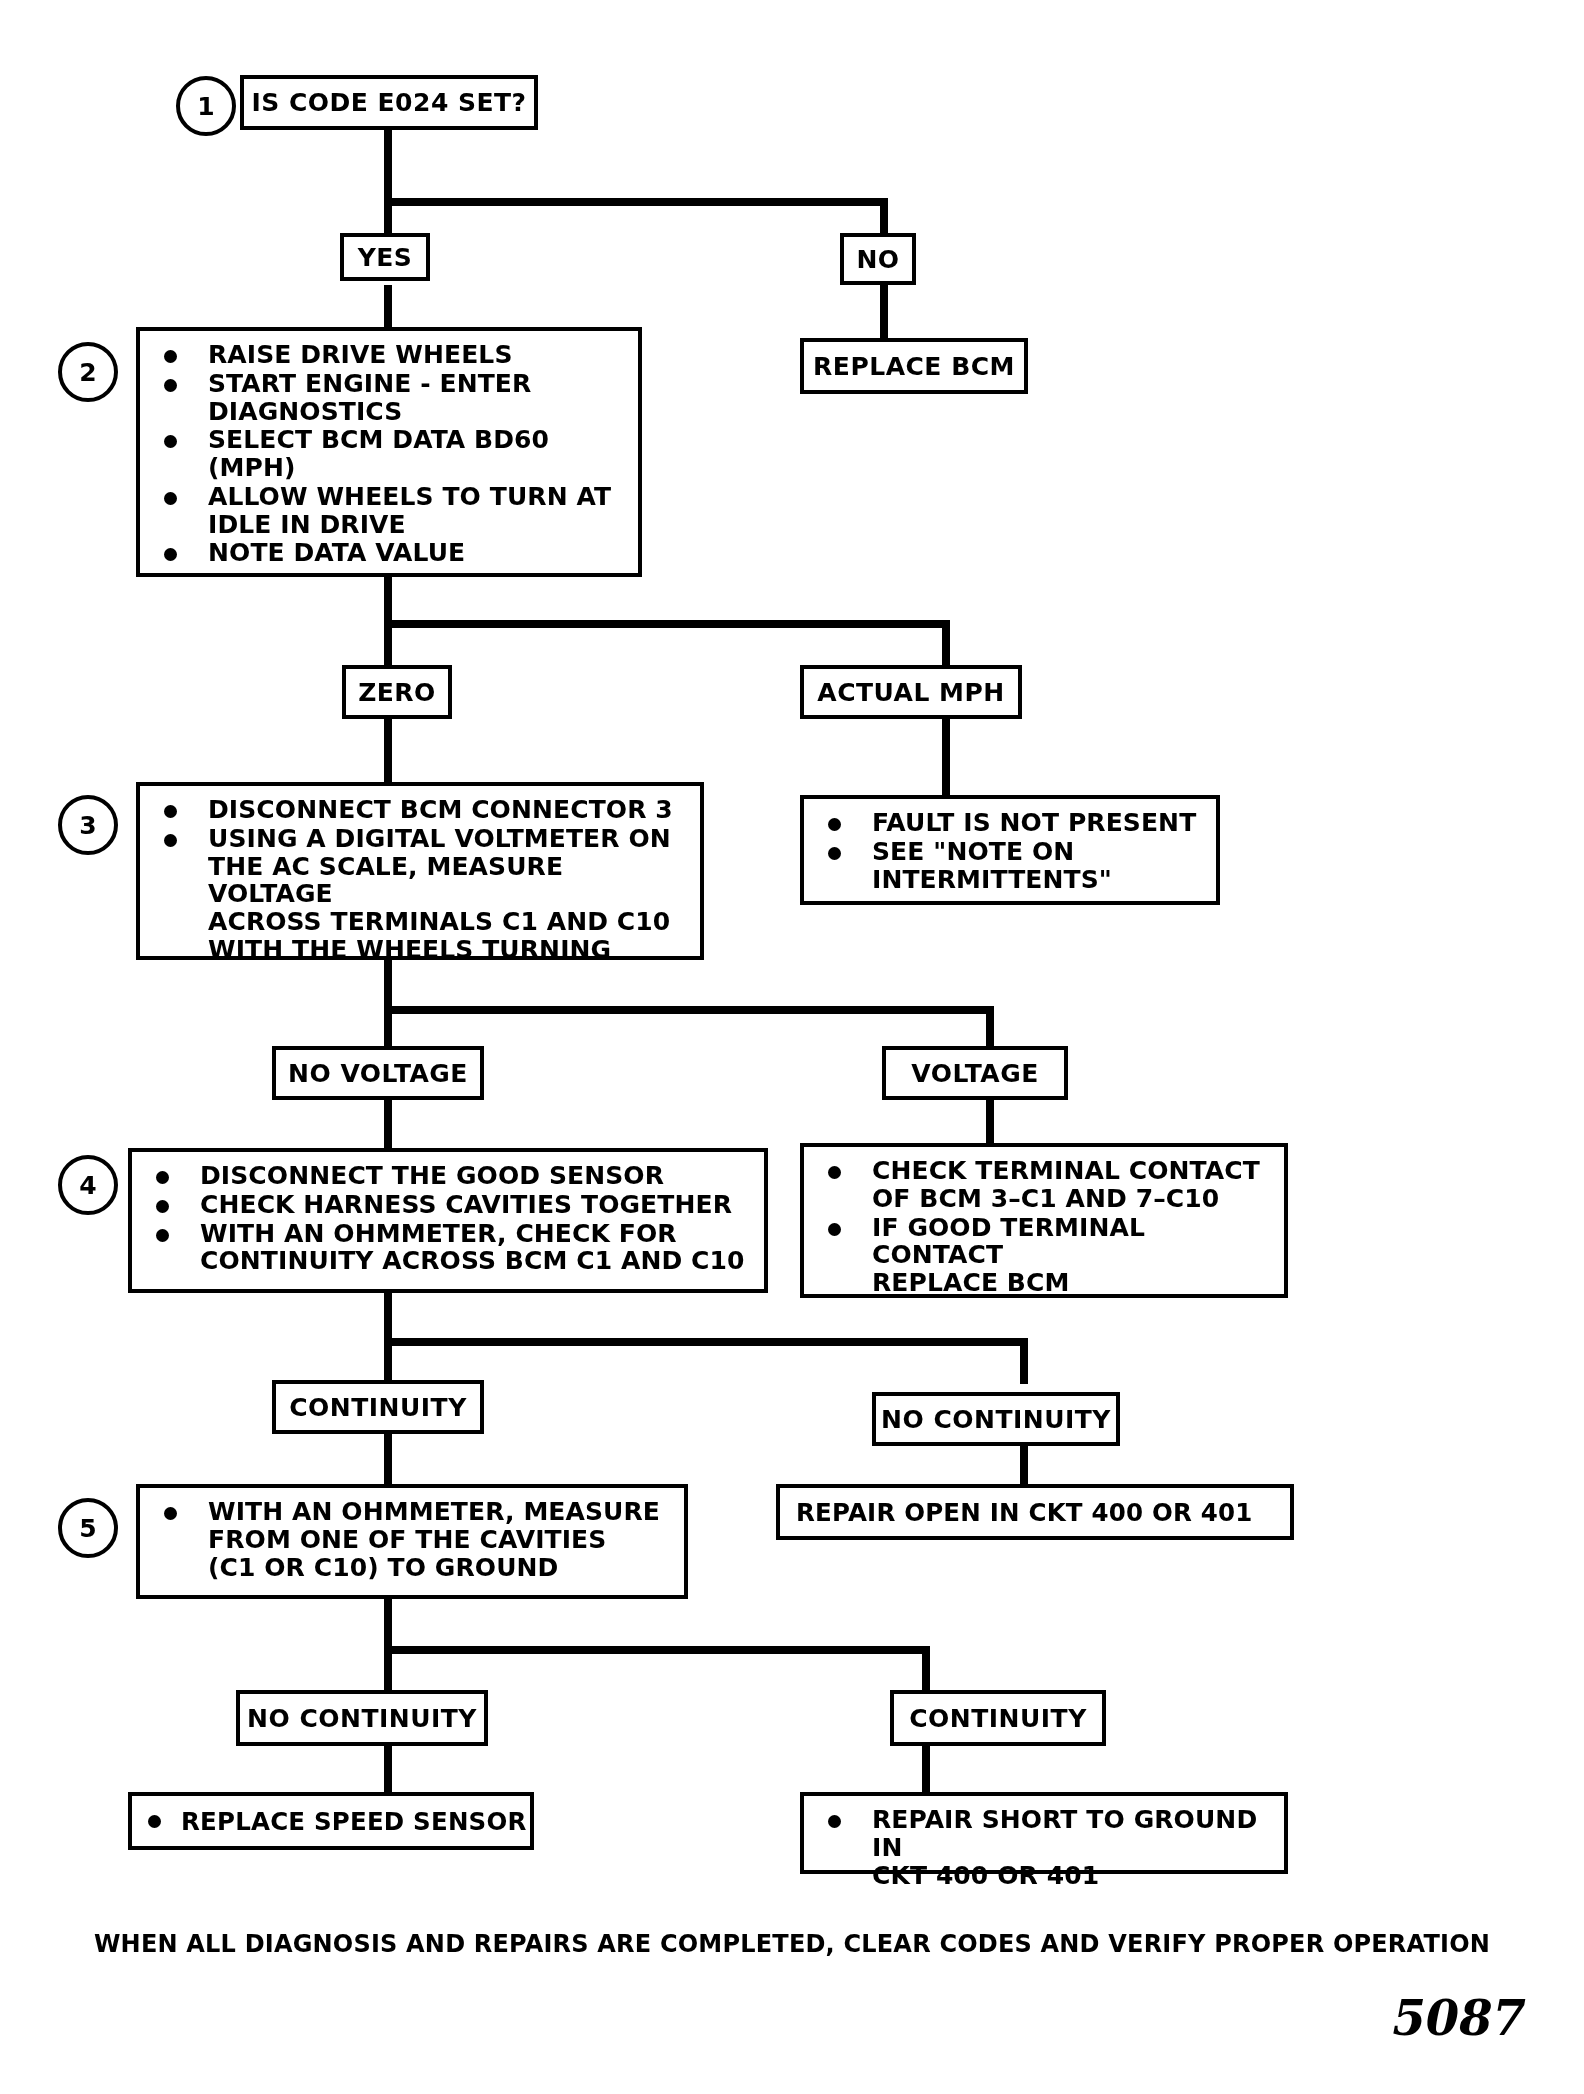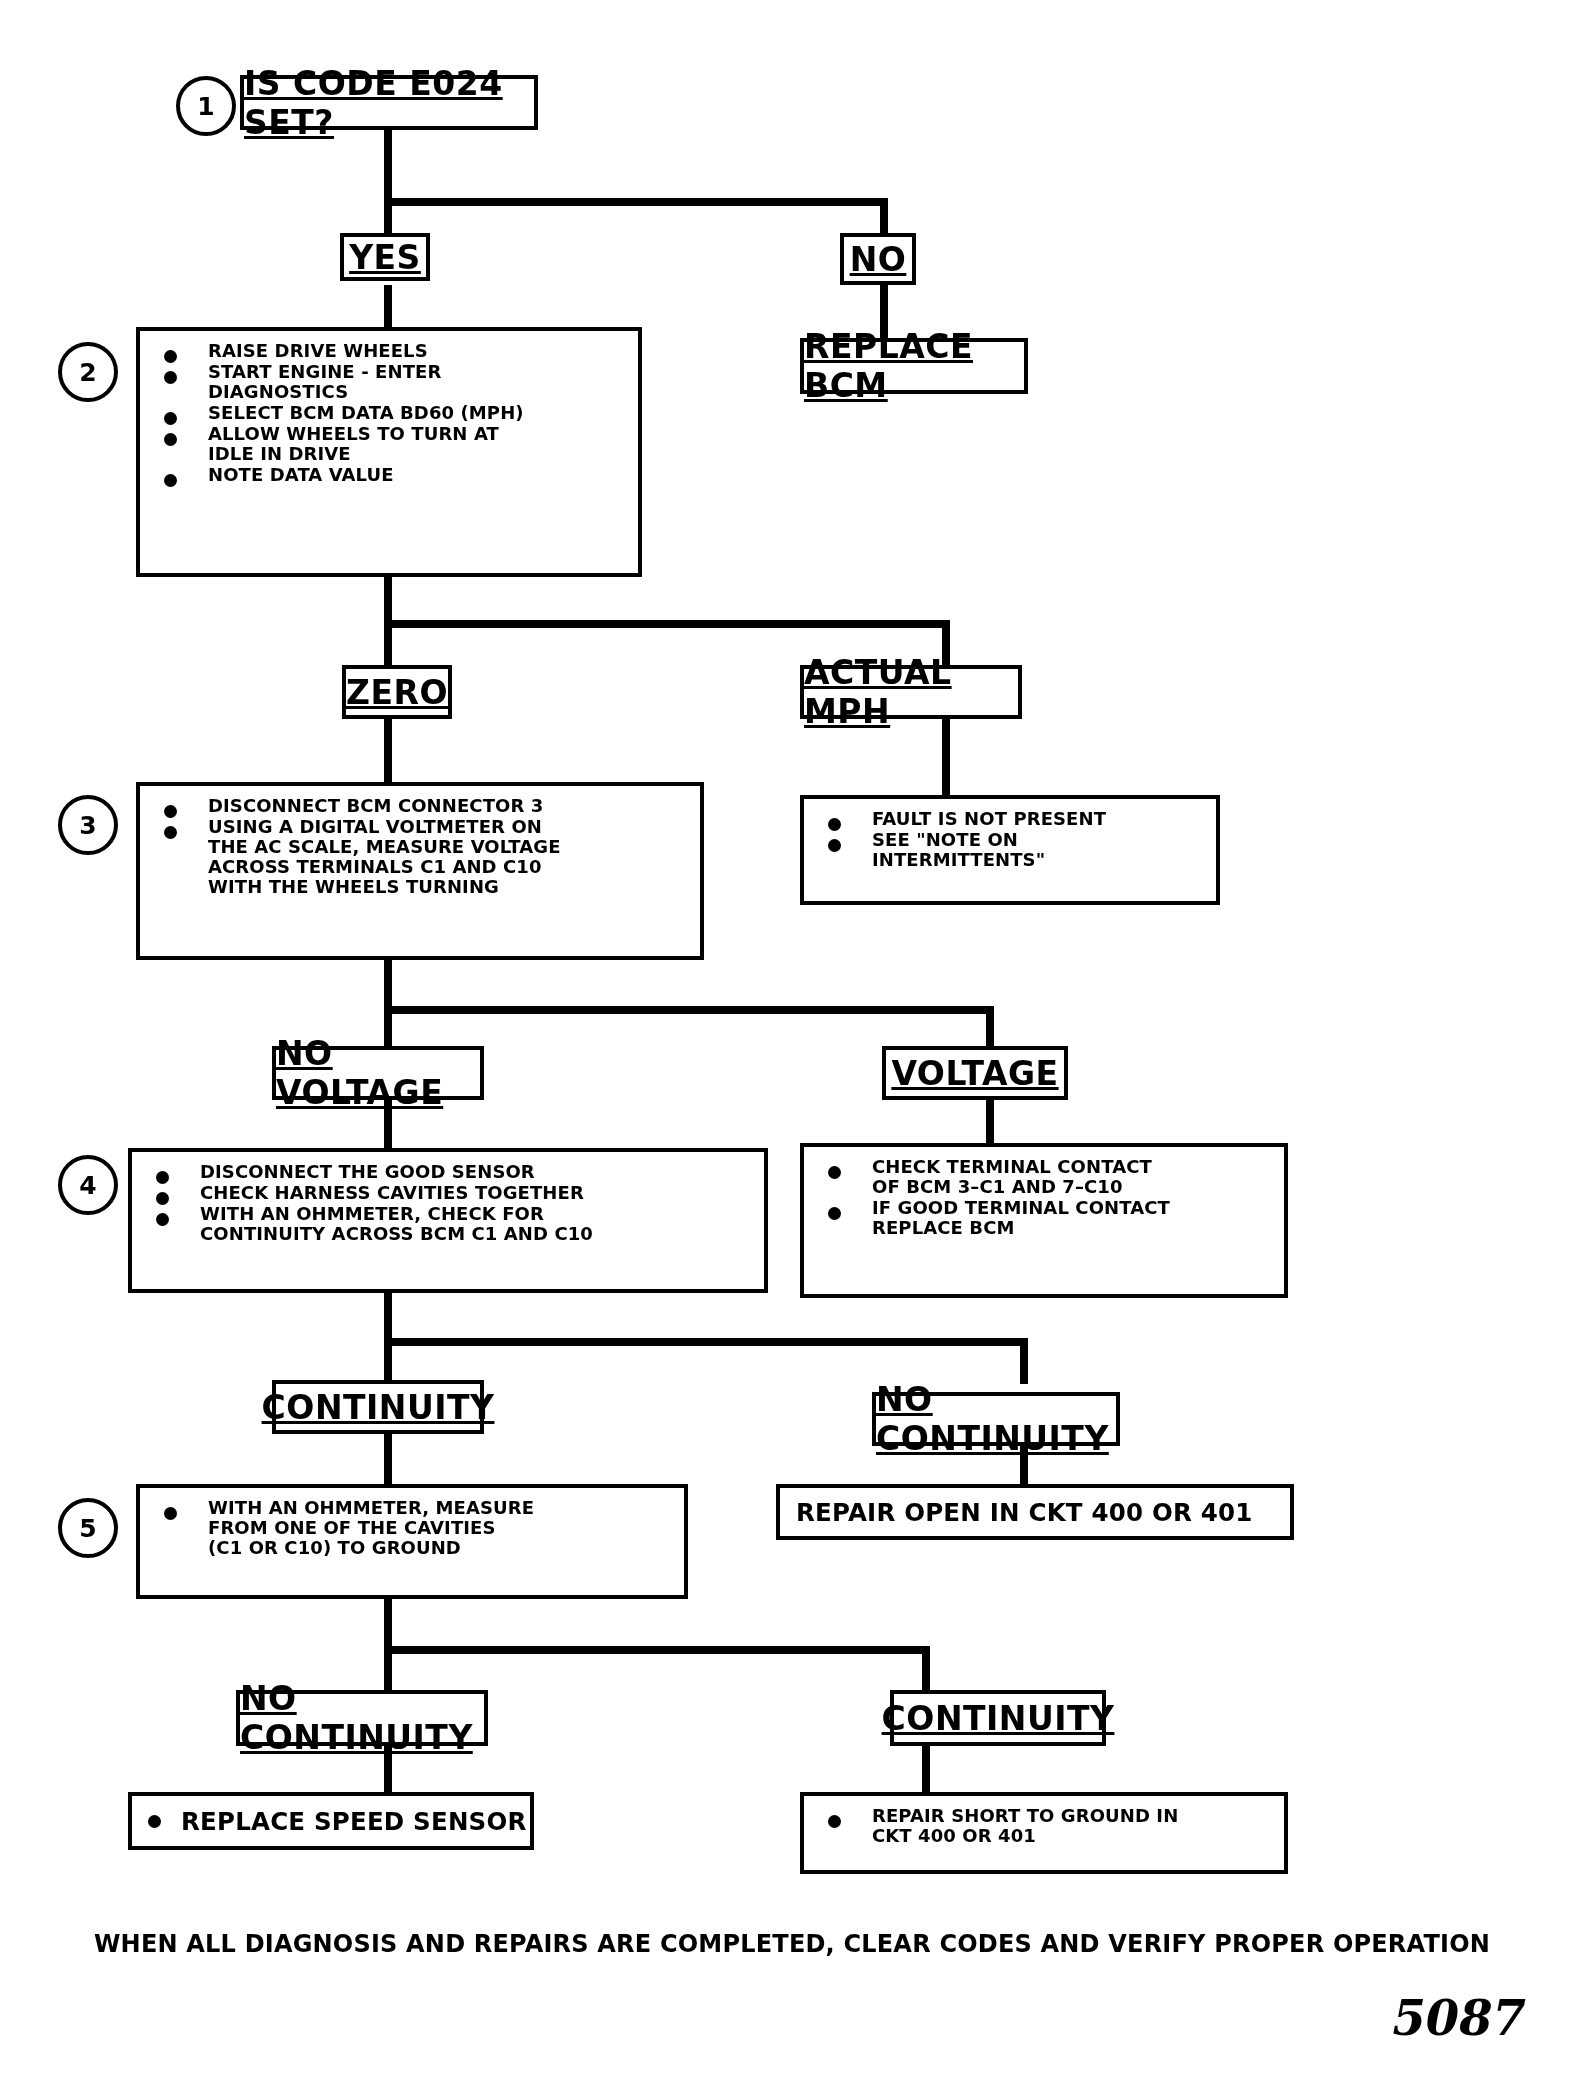--- a/index.html
+++ b/index.html
@@ -17,27 +17,26 @@
     position:absolute;
     box-sizing:border-box;
     border:4px solid #000;
     background:#fff;
     z-index:5;
   }
   .label-box{
     display:flex;align-items:center;justify-content:center;
     font-weight:bold;
     letter-spacing:0.5px;
-    font-size:33px;
-    text-decoration:underline;
+    font-size:25px;
   }
   .list-box{
     padding:10px 8px 10px 14px;
     font-weight:bold;
-    font-size:18px;
+    font-size:25px;
     line-height:1.11;
     letter-spacing:0.1px;
   }
   .list-box ul{list-style:none;margin:0;padding:0;}
   .list-box li{
     position:relative;
     padding-left:54px;
     margin:0 0 1px 0;
     white-space:pre-line;
   }

